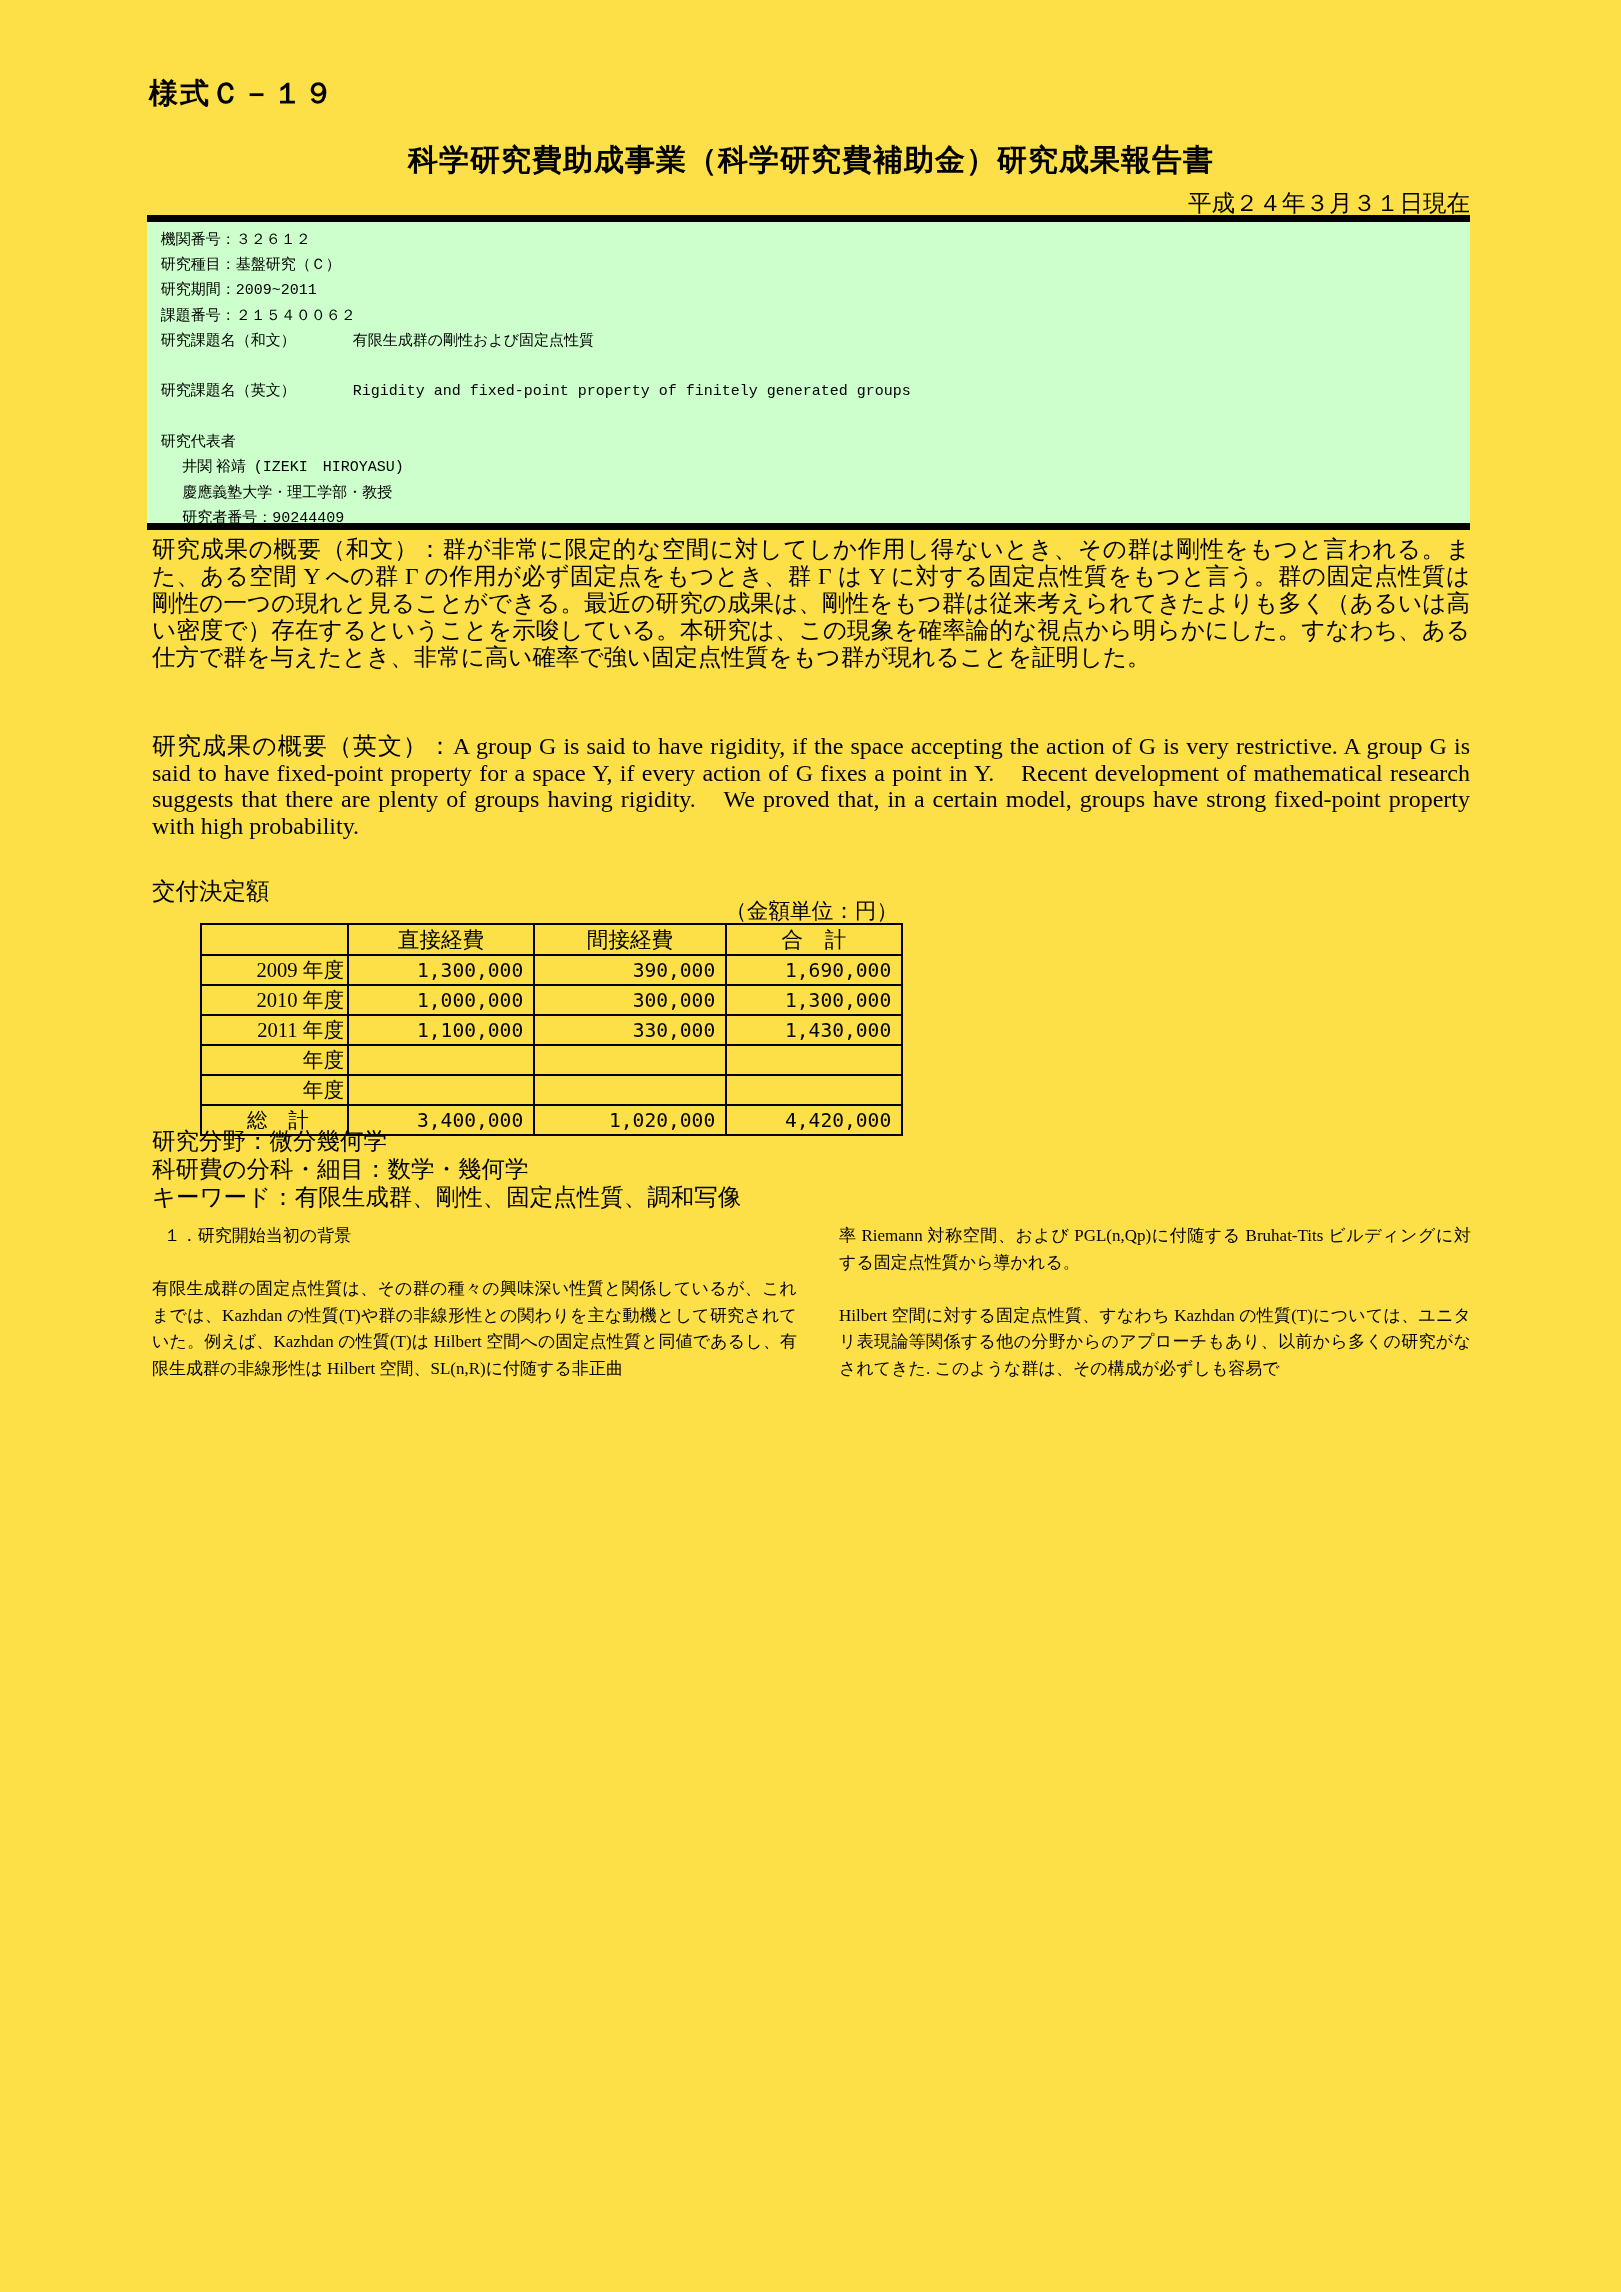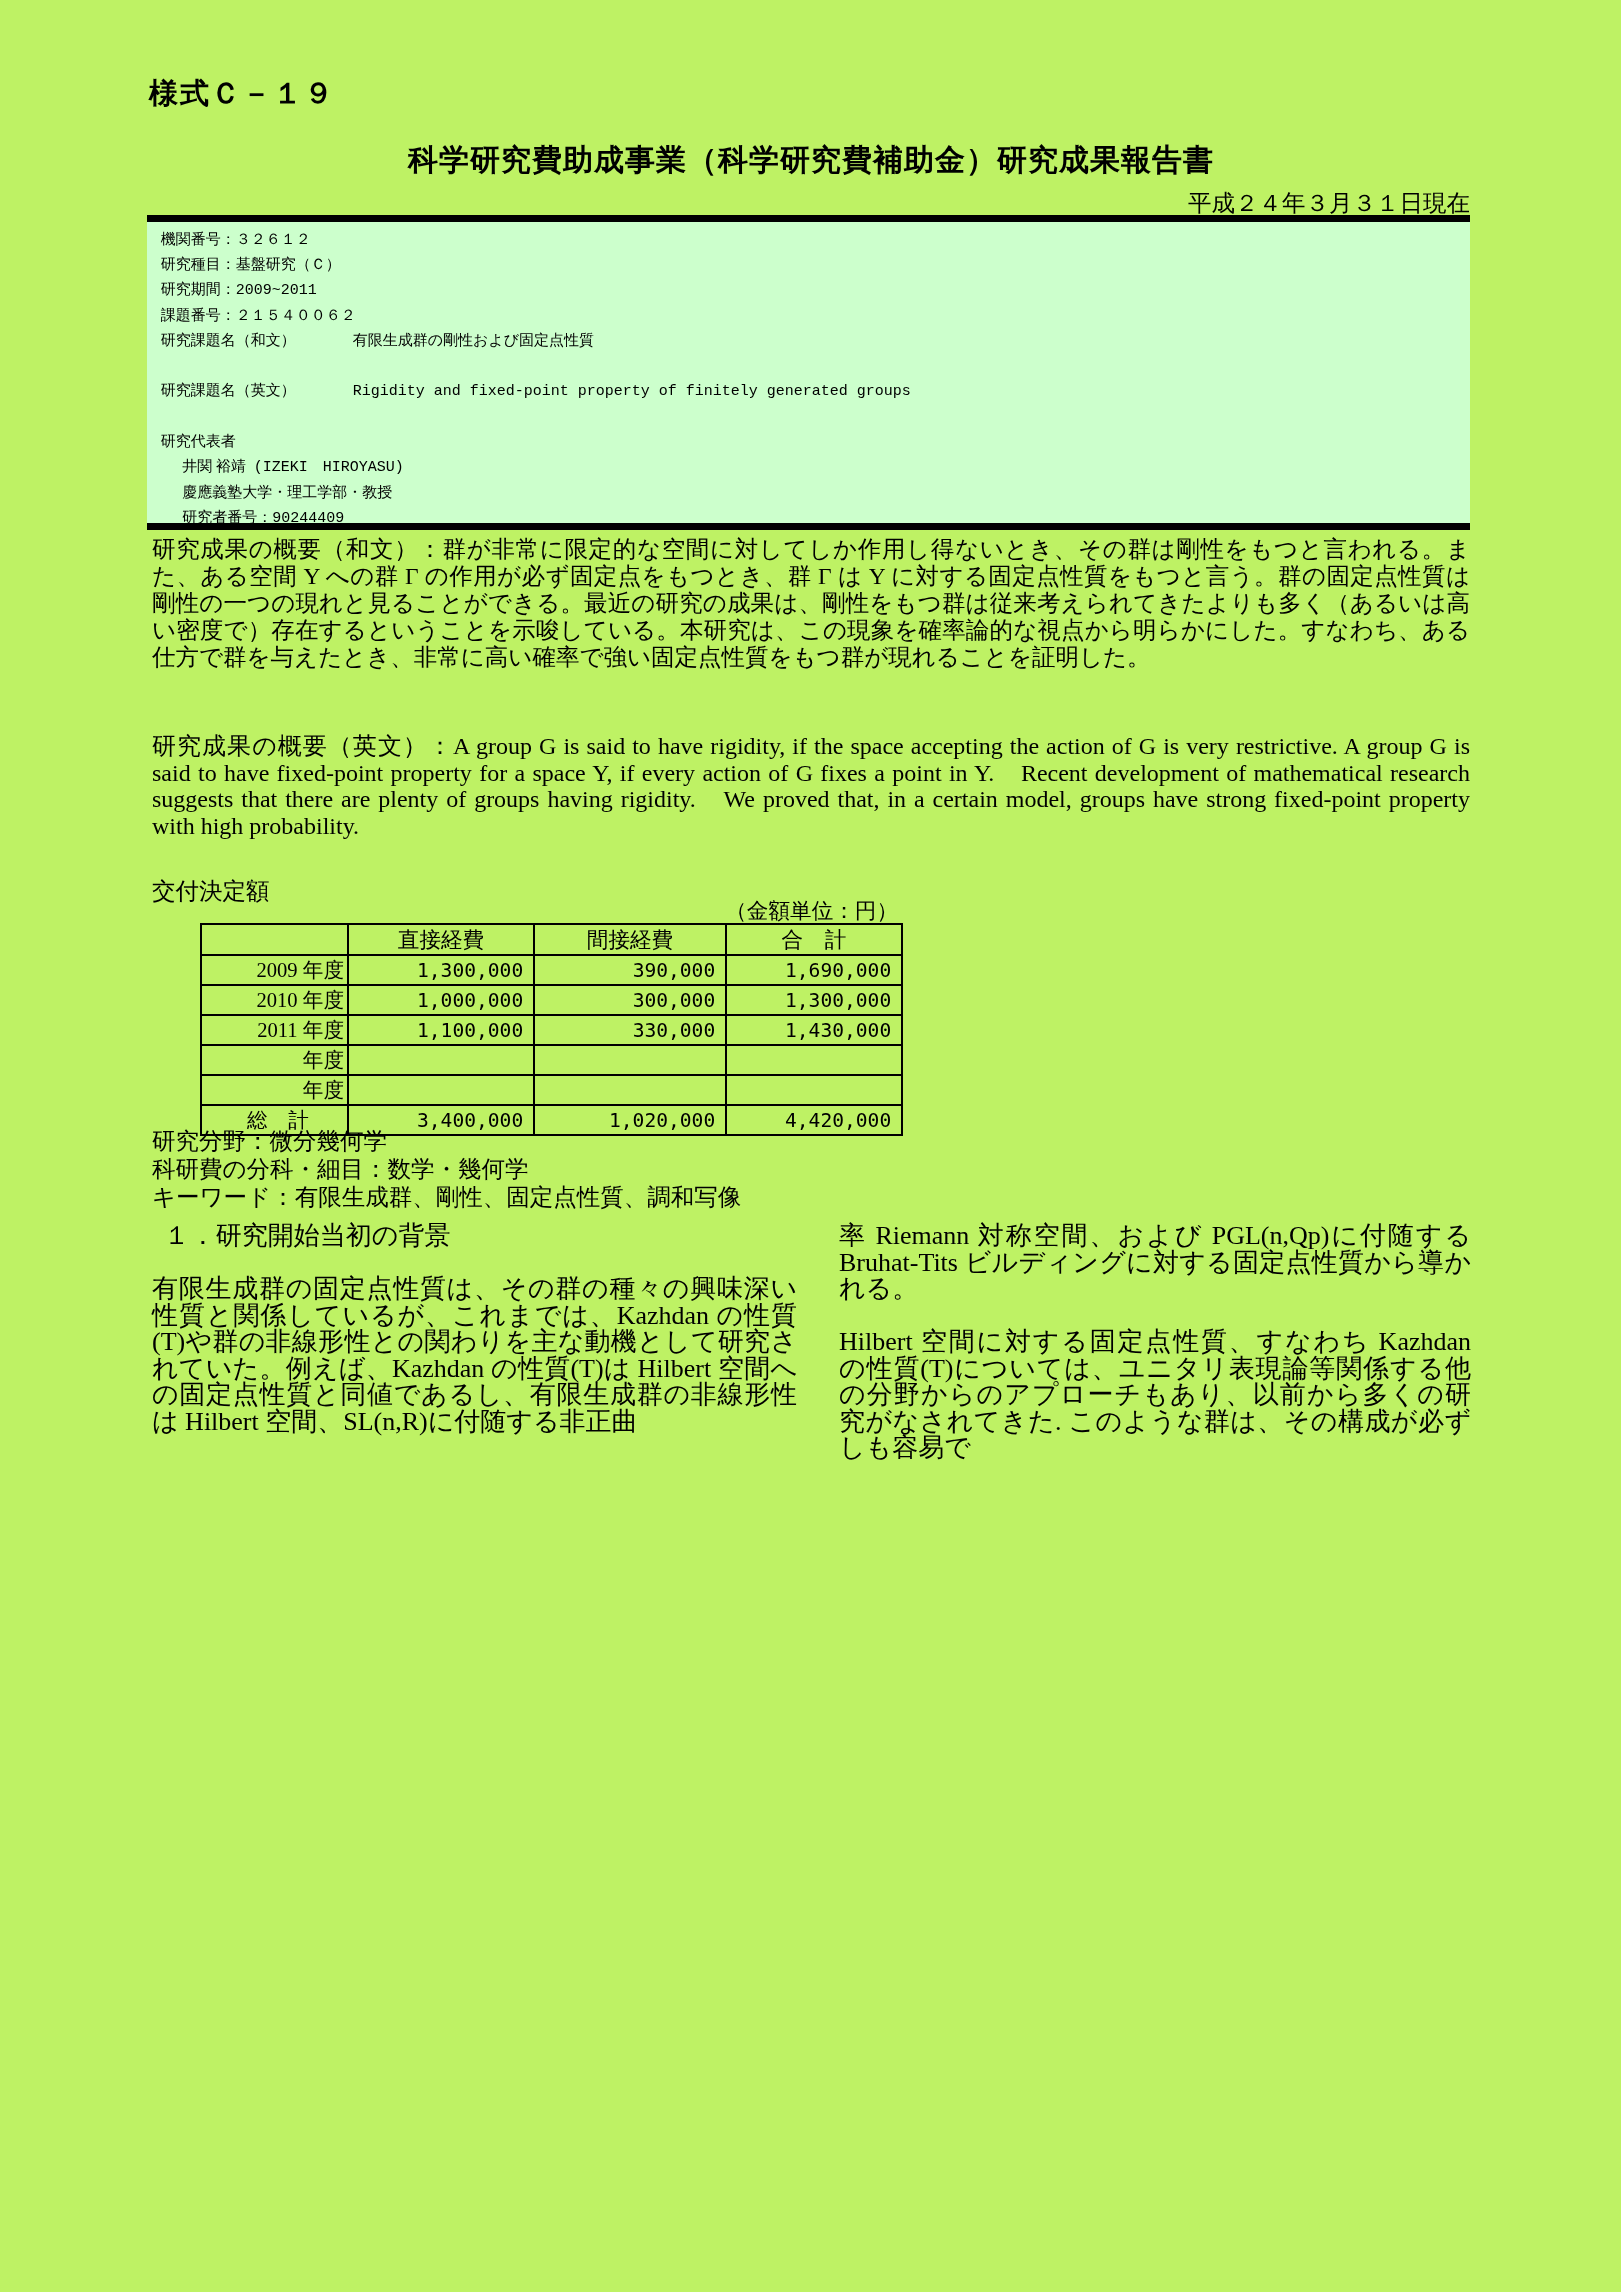--- a/index.html
+++ b/index.html
@@ -1,17 +1,17 @@
 <!DOCTYPE html>
 <html><head>
 <meta charset="utf-8">
 <style>
   * { margin:0; padding:0; box-sizing:border-box; }
   html, body { background:#ffffff; }
-  .page { position:relative; width:1621px; height:2293px; background:#bef264; color:#000;
+  .page { position:relative; width:1621px; height:2293px; background:#fde047; color:#000;
           font-family:"Liberation Serif","DejaVu Serif",serif; overflow:hidden; }
   .abs { position:absolute; }
   .gothic { font-family:"Liberation Sans","DejaVu Sans",sans-serif; }
   .mono { font-family:Liberation Mono, monospace; }
 
   .form-label { left:149px; top:74px; font-size:29px; font-weight:bold; letter-spacing:2px; }
   .doc-title  { left:152px; top:140px; width:1318px; text-align:center; font-size:30px; font-weight:bold; letter-spacing:1px; }
   .date-note  { left:152px; top:187px; width:1318px; text-align:right; font-size:23.5px; }
 
   .rule { left:147px; width:1323px; height:6.9px; background:#000; }
@@ -33,21 +33,21 @@
 
   .grant-table { left:200px; top:923px; width:702px; border-collapse:collapse; table-layout:fixed;border-radius:27px; }
   .grant-table td { border:2px solid #000; height:21.6px; font-size:20.6px; padding:0 9.8px; overflow:hidden; white-space:nowrap; }
   td.hdr { text-align:center; font-size:21.6px; }
   td.lbl { text-align:right; padding-right:3px; }
   td.grand { text-align:center; }
   td.num { text-align:right; font-family:"DejaVu Sans Mono","Liberation Mono",monospace; font-size:19.6px; }
 
   .fields { left:152px; top:1127px; font-size:23.5px; line-height:28px; }
 
-  .col { top:1223px; font-size:26px; line-height:26.5px; text-align:justify; }
+  .col { top:1223px; font-size:17px; line-height:26.5px; text-align:justify; }
   .col-left  { left:152px; width:645px; }
   .col-right { left:839px; width:632px; }
   .sec-heading { padding-left:11.8px; margin-bottom:26.5px; text-align:left; }
   .para2 { margin-top:26.5px; }
 </style>
 </head>
 <body>
 
 <div class="page">
 

